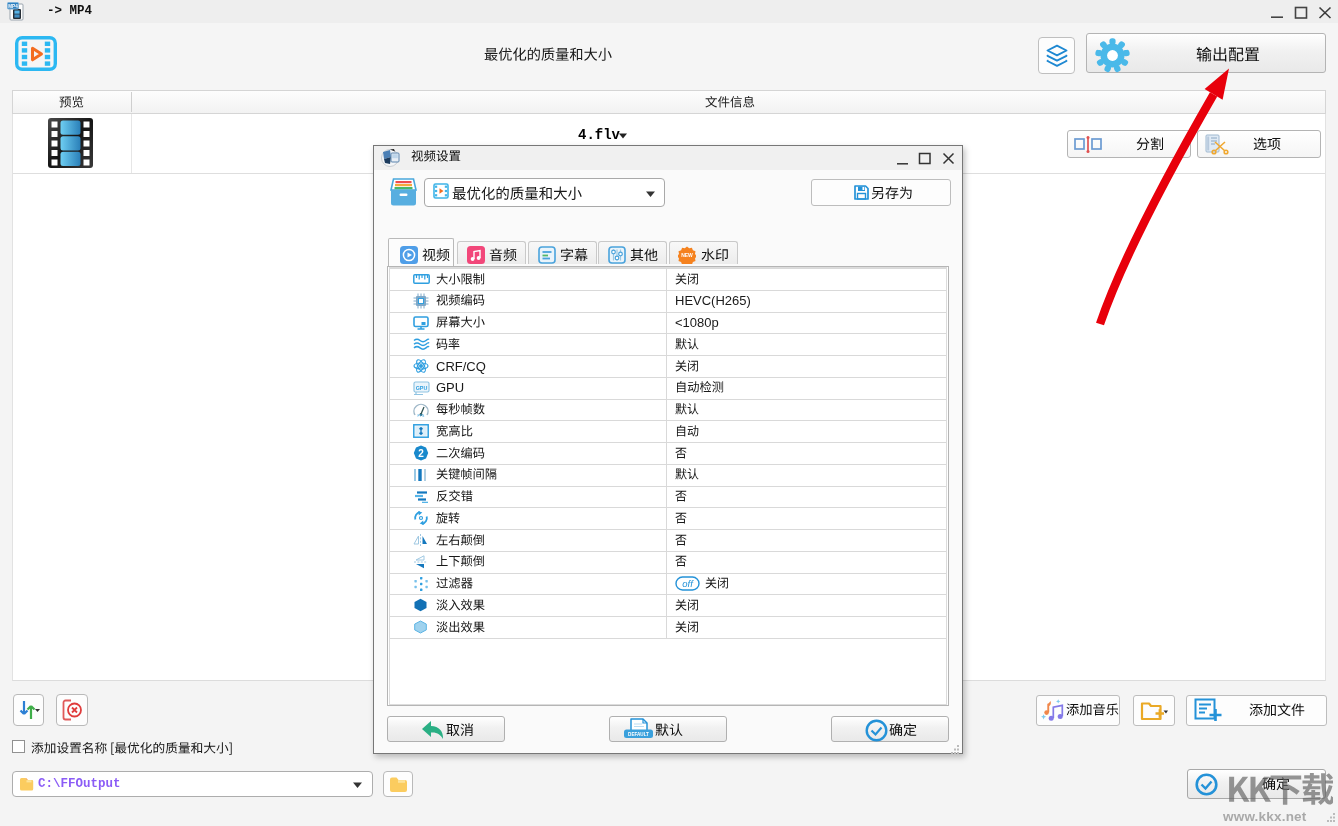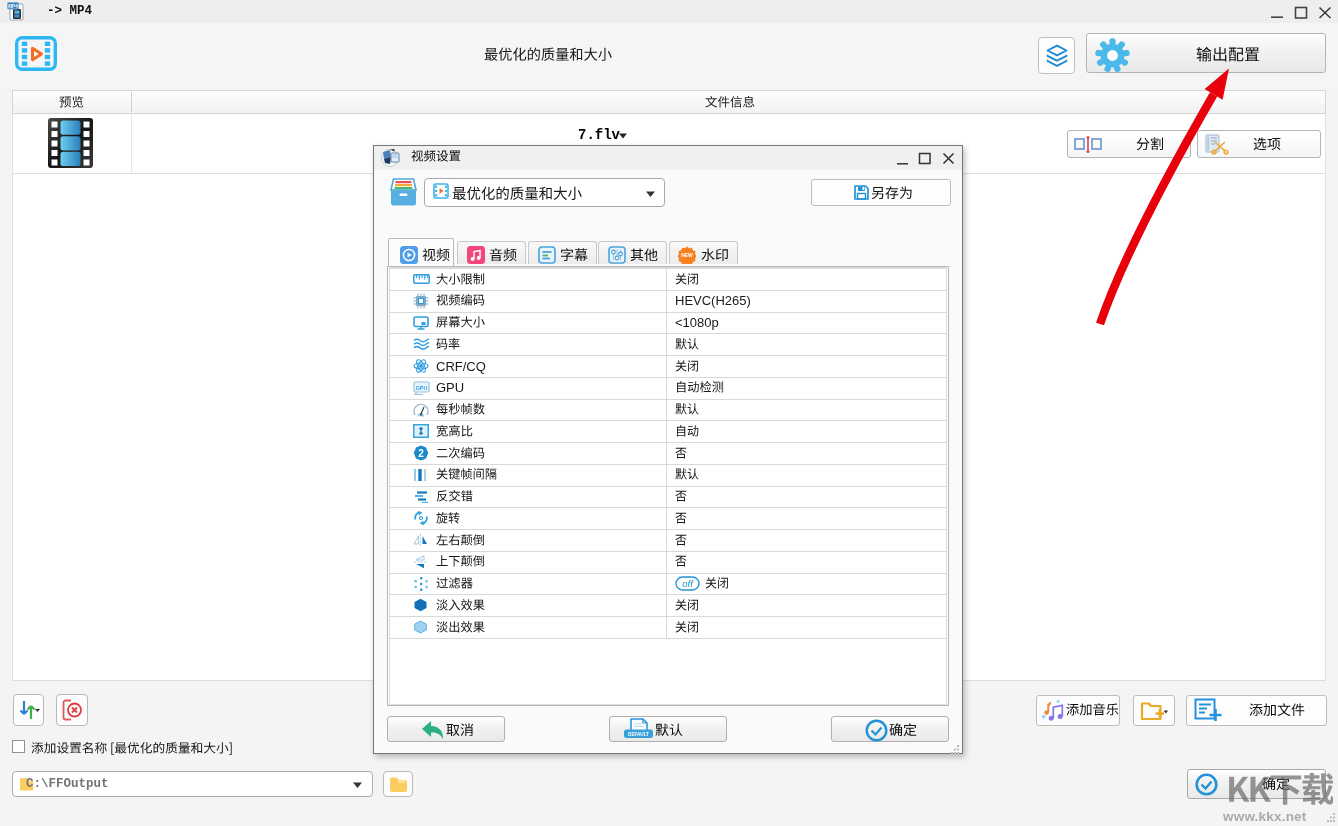--- a/index.html
+++ b/index.html
@@ -135,21 +135,21 @@
         <rect x="36.5" y="23.5" width="6" height="6"></rect>
         <rect x="36.5" y="33" width="6" height="6"></rect>
         <rect x="36.5" y="42.5" width="6" height="6"></rect>
       </g>
 <g fill="url(#bp)">
         <rect x="13.5" y="3.6" width="20" height="14.2" rx="2.5"></rect>
         <rect x="13.5" y="19.2" width="20" height="14.2" rx="2.5"></rect>
         <rect x="13.5" y="34.8" width="20" height="14.2" rx="2.5"></rect>
       </g>
     </svg>
-    <div style="position:absolute;left:578px;top:127px;font:bold 14px 'Liberation Mono',monospace;color:#000">7.flv</div>
+    <div style="position:absolute;left:578px;top:127px;font:bold 14px 'Liberation Mono',monospace;color:#000">4.flv</div>
     <svg style="position:absolute;left:618px;top:132px;" width="10" height="8" viewBox="0 0 10 8">
       <path d="M1 1.5 L5 6.5 L9 1.5 Z" fill="#222"></path>
     </svg>
     <div class="btn" style="left:1067px;top:130px;width:124px;height:28px;background:linear-gradient(#fff,#f5f5f5)"></div>
     <svg style="position:absolute;left:1074px;top:136px;" width="28" height="17" viewBox="0 0 28 17">
 <rect x="1" y="3" width="9" height="10" fill="none" stroke="#6b9bd2" stroke-width="1.7"></rect>
 <rect x="18" y="3" width="9" height="10" fill="none" stroke="#6b9bd2" stroke-width="1.7"></rect>
 <path d="M14 0.8 V16" stroke="#e05252" stroke-width="1.7"></path>
       <circle cx="14" cy="1.5" r="1.5" fill="#e05252"></circle>
       <circle cx="14" cy="15.5" r="1.5" fill="#e05252"></circle>
@@ -220,21 +220,21 @@
           <path transform="translate(197.6,13.8)" d="M0.4 2.2H3.0V-10.1H0.4V-9.4H2.1V1.5H0.4Z"></path>
         </g>
       </svg>
     </div>
     <div class="btnw" style="left:12px;top:771px;width:361px;height:26px;border-radius:4px;border-color:#adadad;background:#fff"></div>
     <svg style="position:absolute;left:19px;top:777px;" width="15" height="14" viewBox="0 0 15 14">
 <path d="M1 2.5 A1.5 1.5 0 0 1 2.5 1 H6 L7.5 3 H13 A1.2 1.2 0 0 1 14.2 4.2 V12 A1.5 1.5 0 0 1 12.7 13.5 H2.5 A1.5 1.5 0 0 1 1 12 Z" fill="#fbcc5f"></path>
 <rect x="7.5" y="3.2" width="5" height="2.2" fill="#fde39a"></rect>
 <path d="M6 1 L7.5 3 H9 L7.2 1 Z" fill="#f5a952"></path>
     </svg>
-    <div style="position:absolute;left:26px;top:777px;font:bold 12.5px 'Liberation Mono',monospace;color:#737373">C:\FFOutput</div>
+    <div style="position:absolute;left:38px;top:777px;font:bold 12.5px 'Liberation Mono',monospace;color:#8b5cf6">C:\FFOutput</div>
     <svg style="position:absolute;left:352px;top:781px;" width="11" height="8" viewBox="0 0 11 8">
       <path d="M1 1.5 L5.5 7 L10 1.5 Z" fill="#333"></path>
     </svg>
     <div class="btnw" style="left:383px;top:771px;width:30px;height:26px;border-radius:4px;border-color:#b9b9b9"></div>
     <svg style="position:absolute;left:389px;top:776px;" width="19" height="17" viewBox="0 0 19 17">
 <path d="M1 3.5 A2 2 0 0 1 3 1.5 H7.5 L9.5 4 H16 A2 2 0 0 1 18 6 V14 A2 2 0 0 1 16 16 H3 A2 2 0 0 1 1 14 Z" fill="#fbcc5f"></path>
 <rect x="9" y="4.2" width="7" height="2.6" fill="#fde39a"></rect>
     </svg>
     <div class="btnw" style="left:1036px;top:695px;width:84px;height:31px;border-color:#bdbdbd"></div>
     <svg style="position:absolute;left:1041px;top:698px;" width="25" height="25" viewBox="0 0 25 25">

